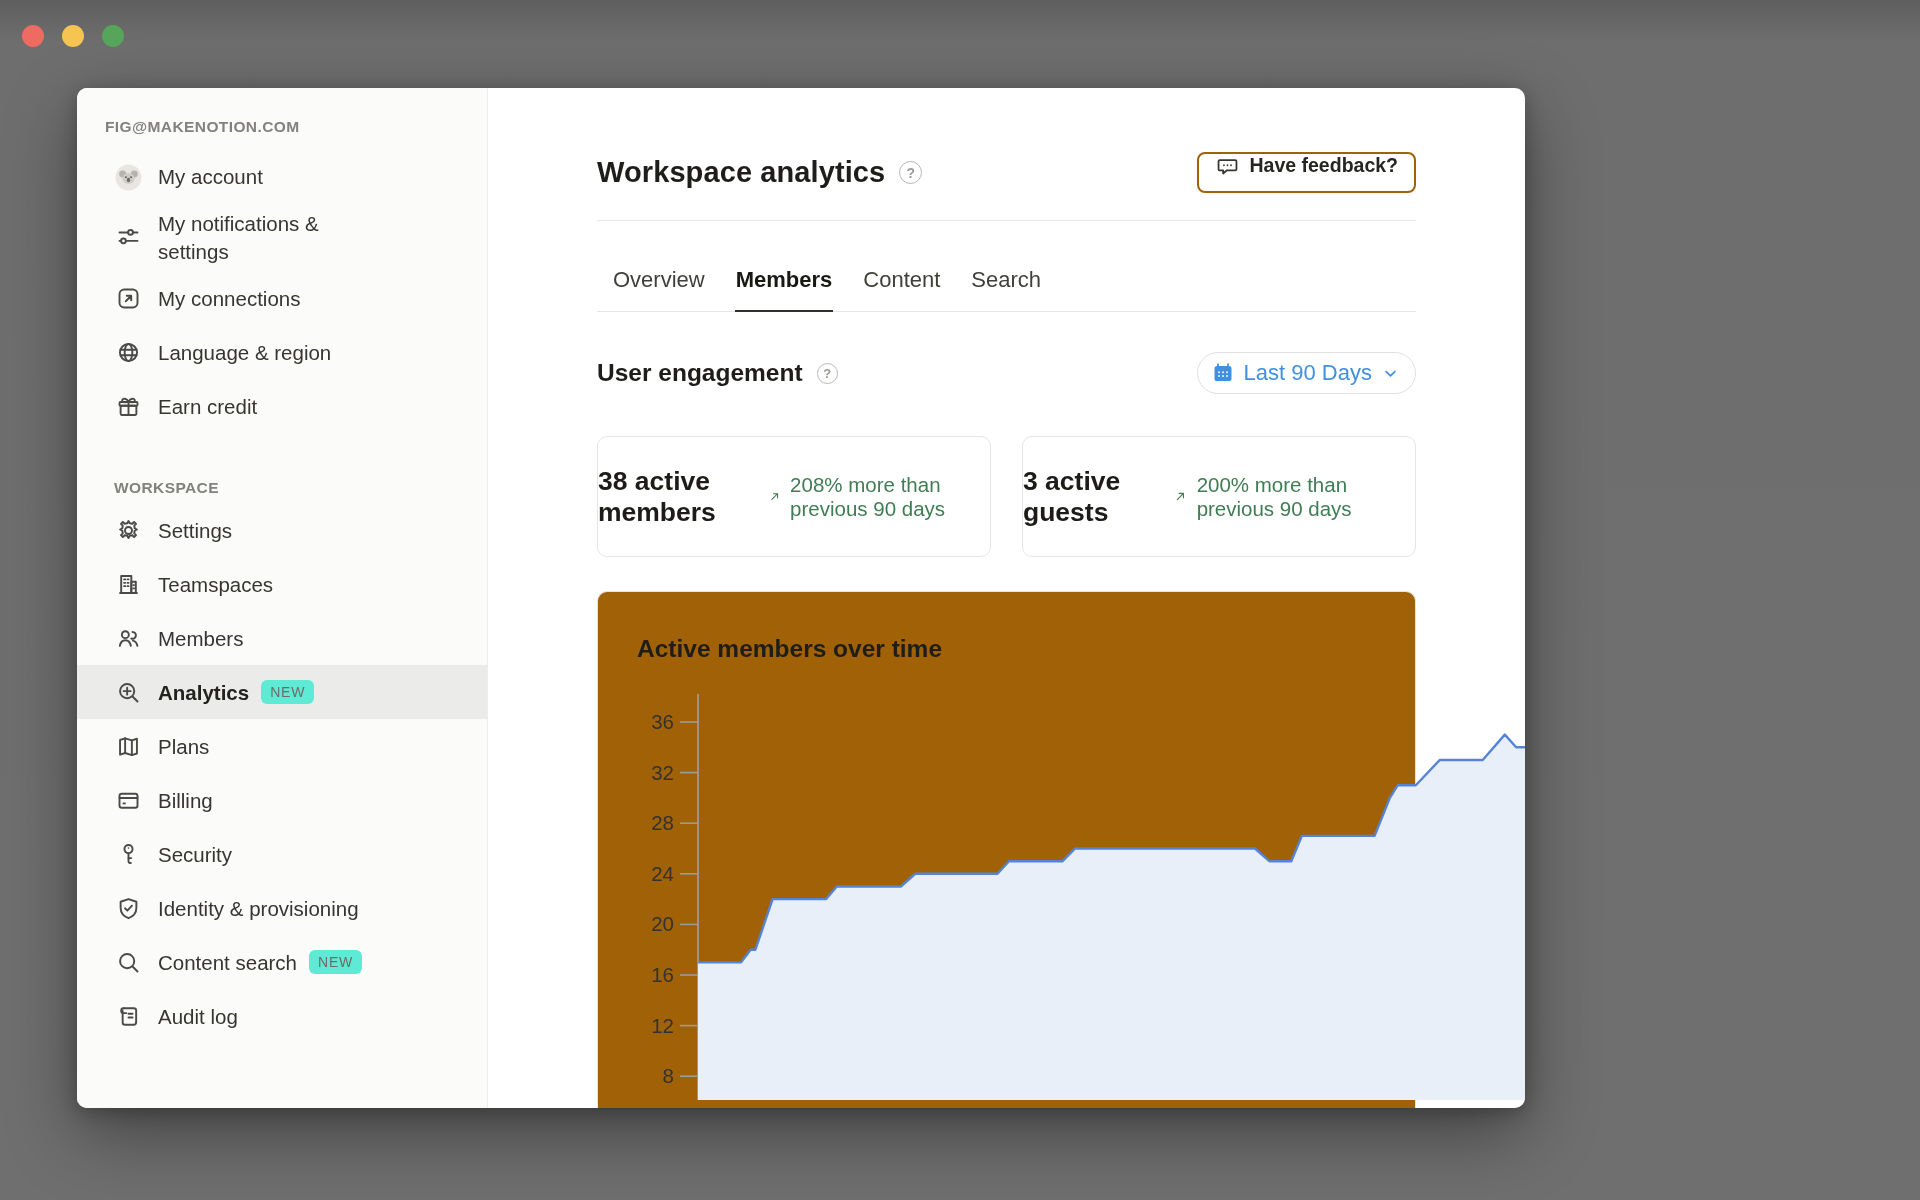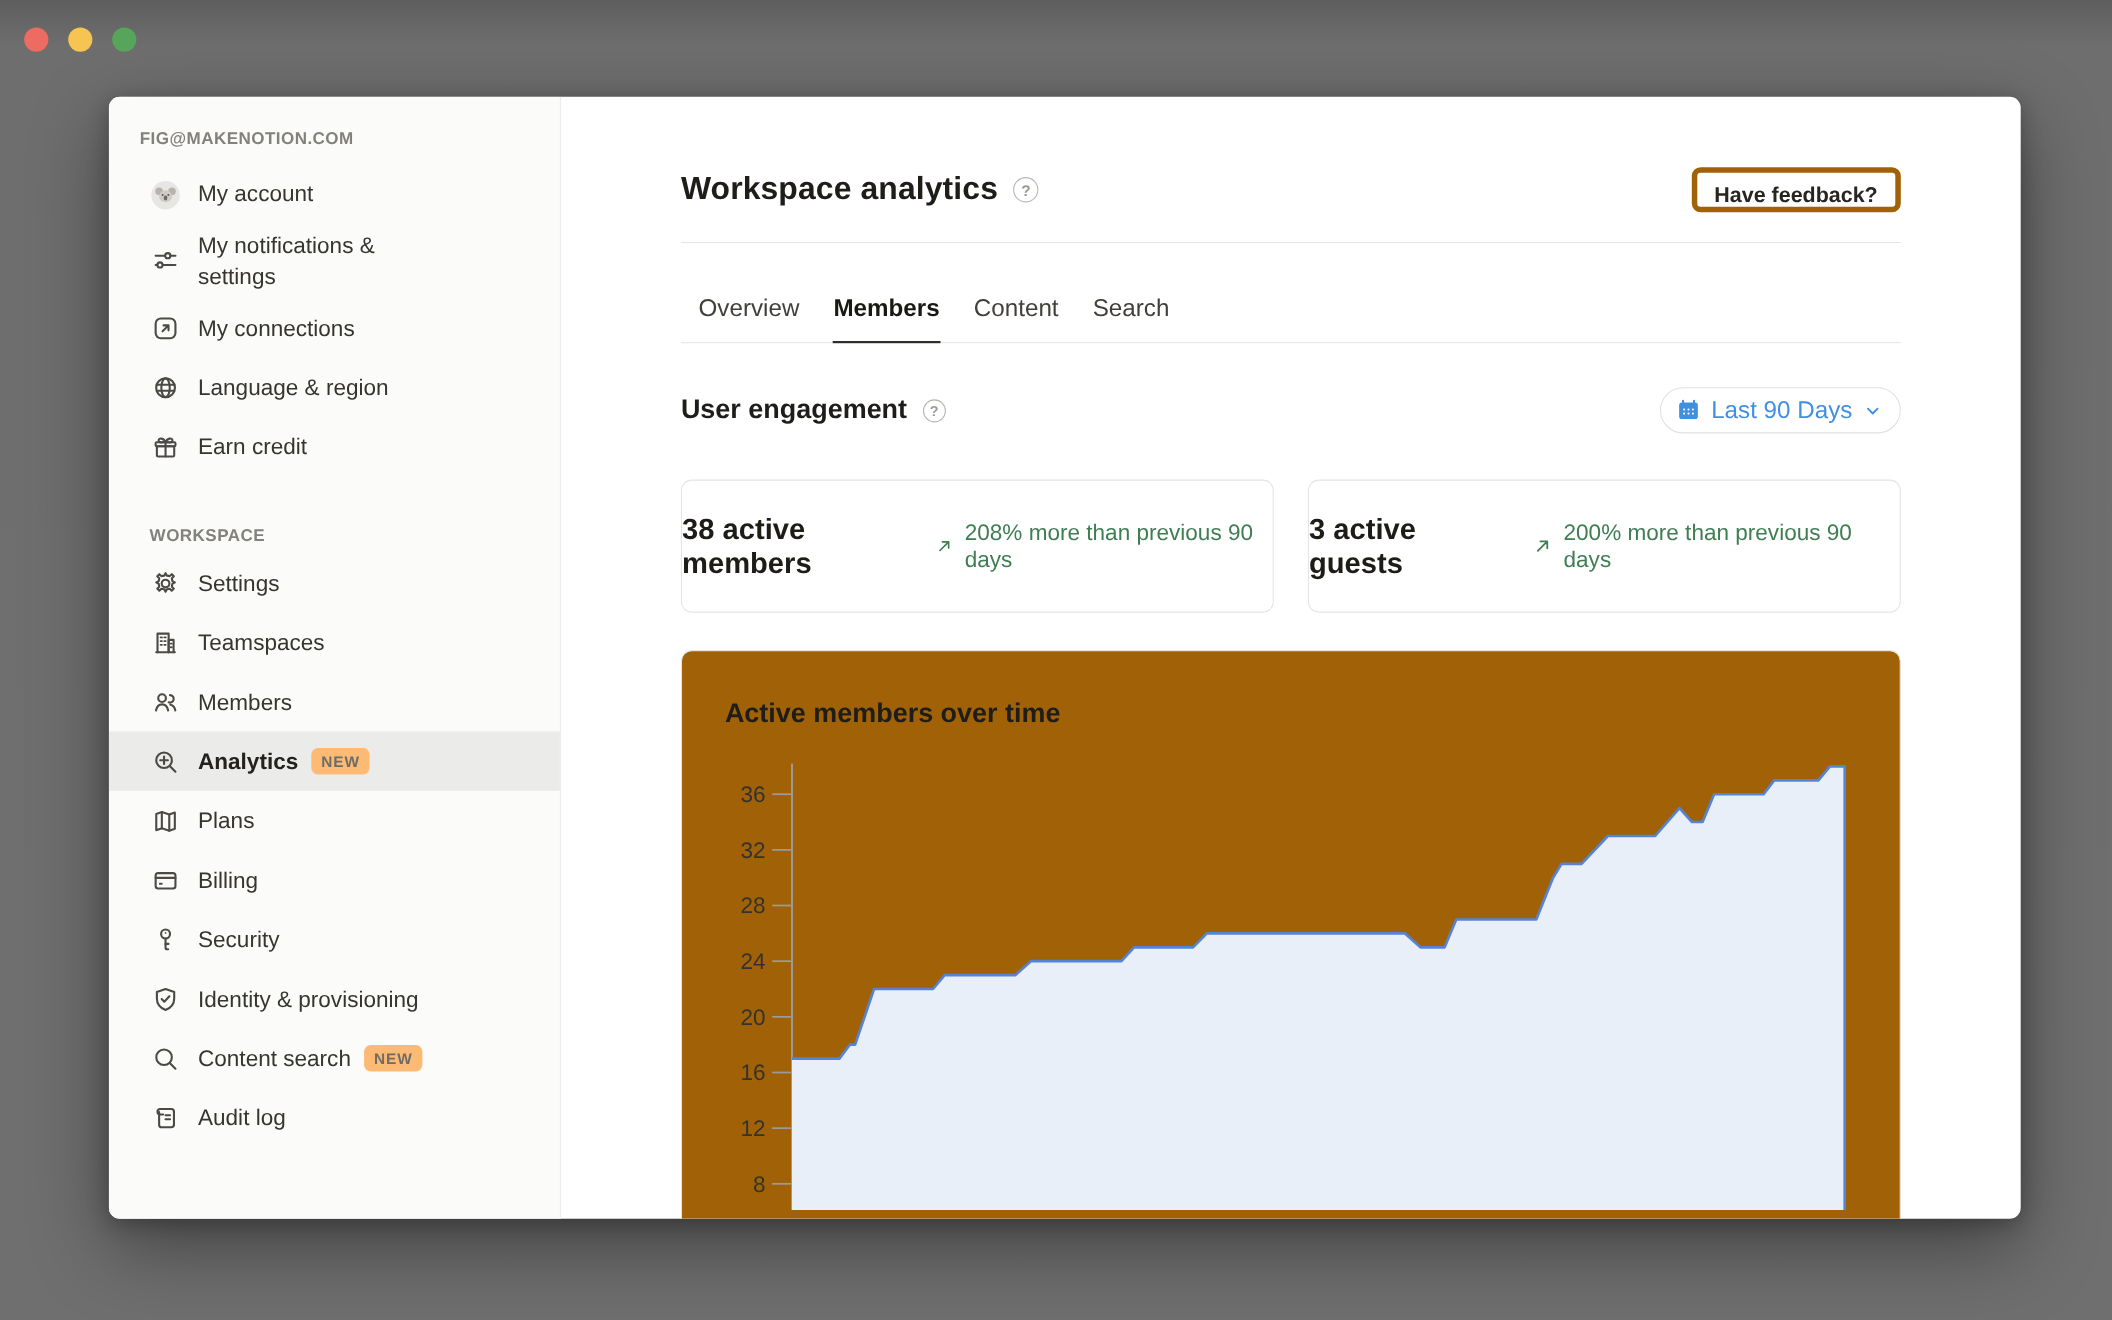--- a/index.html
+++ b/index.html
@@ -10,55 +10,55 @@
            background:linear-gradient(180deg,#5e5e5e 0%,#6e6e6e 3.5%,#6f6f6f 100%); }
 
   
   .traffic { position:absolute; left:22px; top:25px; display:flex; gap:18px; z-index:5; }
   .tl { width:22px; height:22px; border-radius:50%; display:inline-block; cursor:pointer; }
   .tl.red { background:#ed6b60; }
   .tl.yellow { background:#f5c451; }
   .tl.green { background:#57a45b; }
 
   
-  .window { position:absolute; left:99px; top:88px; width:1738px; height:1020px;
+  .window { position:absolute; left:77px; top:88px; width:1448px; height:1020px;
             background:#ffffff; border-radius:10px; overflow:hidden; display:flex;
             box-shadow:0 25px 70px rgba(0,0,0,.40), 0 4px 18px rgba(0,0,0,.25); }
 
   
   .sidebar { width:411px; min-width:411px; background:#fbfbfa; border-right:1px solid #ededeb;
              padding-top:30px; overflow:hidden; }
   .email { padding-left:28px; font-size:15.5px; font-weight:600; color:#83817c;
            letter-spacing:.4px; margin-bottom:14px; }
   .section-header { padding-left:37px; font-size:15.5px; font-weight:600; color:#83817c;
                     letter-spacing:.4px; margin-top:46px; margin-bottom:6px; }
   .side-item { display:flex; align-items:center; min-height:54px; padding:6px 20px 6px 37px;
                cursor:pointer; }
   .side-item.active { background:#ebebea; }
   .side-item .ic { width:28px; min-width:28px; height:28px; margin-right:16px; color:#4c4a45;
                    display:flex; align-items:center; justify-content:center; }
   .side-item .ic svg { width:27px; height:27px; }
   .side-item .lbl { font-size:20.5px; color:#37352f; max-width:228px; line-height:1.35; }
   .side-item.active .lbl { font-weight:700; color:#23221e; }
-  .badge { margin-left:12px; background:#fdba74; color:#6e6c67; font-size:14px; font-weight:700;
+  .badge { margin-left:12px; background:#5eead4; color:#6e6c67; font-size:14px; font-weight:400;
            letter-spacing:.8px; border-radius:6px; padding:4px 9px; }
 
   
   .content { flex:1; padding:64px 109px 0 109px; overflow:hidden; }
   .header-row { display:flex; align-items:center; justify-content:space-between; }
   .title-wrap { display:flex; align-items:center; gap:14px; }
   h1 { font-size:29px; font-weight:700; color:#1e1d19; letter-spacing:.1px; }
   h2 { font-size:24.5px; font-weight:700; color:#1e1d19; }
   .help { width:23px; height:23px; border-radius:50%; border:1.6px solid #b9b7b3; color:#9b9994;
           font-size:14px; font-weight:600; display:flex; align-items:center; justify-content:center;
           cursor:pointer; }
   .help.small { width:21px; height:21px; font-size:13px; }
   .feedback { display:flex; gap:10px; background:#fff;
-              border:5px solid #a16207; border-radius:8px; height:41px; padding:0 16px;
-              font-family:inherit; font-size:19.5px; font-weight:600; color:#26251f; cursor:pointer;flex-direction:column; }
+              border:2px solid #a16207; border-radius:8px; height:41px; padding:0 16px;
+              font-family:inherit; font-size:19.5px; font-weight:600; color:#26251f; cursor:pointer; }
   .feedback svg { width:25px; height:25px; color:#37352f; }
 
   .divider { height:1px; background:#e7e6e4; margin-top:27px; }
 
   .tabs { display:flex; gap:29px; padding-left:15px; border-bottom:1px solid #e7e6e4;
           margin-top:24px; }
   .tab { font-size:22px; color:#403f3a; padding:22px 1px 17px; cursor:pointer;
          border-bottom:2.5px solid transparent; margin-bottom:-1px; }
   .tab.active { color:#191914; font-weight:600; border-bottom-color:#2f2e2b; }
 

